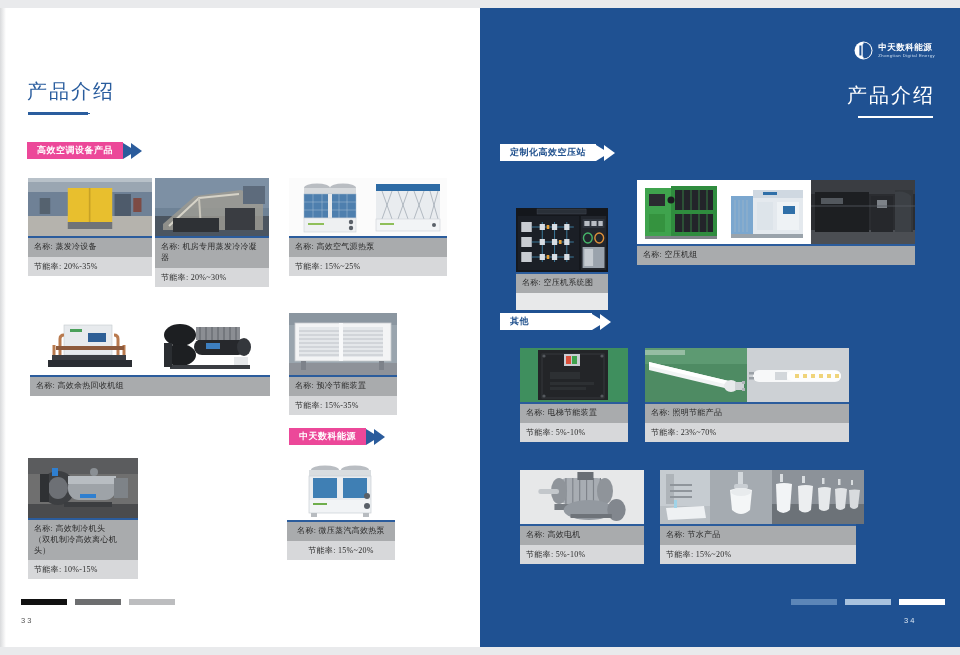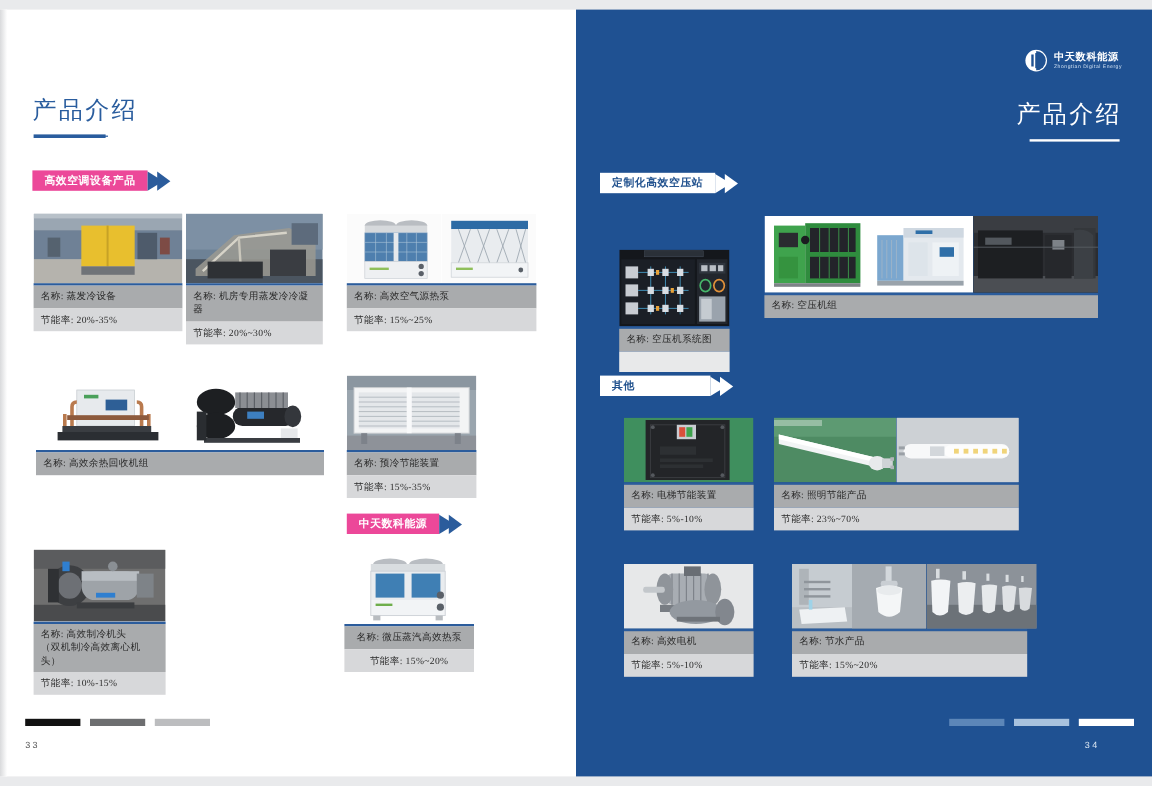--- a/index.html
+++ b/index.html
@@ -577,21 +577,21 @@
                 <rect x="2" y="29" width="5" height="2.5"></rect>
               </g>
           </svg>
         </div>
       </div>
       <div class="accent"></div>
       <div class="namebar">名称: 照明节能产品</div>
       <div class="ratebar">节能率: 23%~70%</div>
     </div>
 
-    <div class="card" style="left:40px;top:462px;width:108px;">
+    <div class="card" style="left:40px;top:462px;width:124px;">
       <div class="imgs" style="height:54px;">
         <div class="imgwrap">
           <svg class="ph" viewBox="0 0 108 54" preserveAspectRatio="none">
             <rect width="108" height="54" fill="#e7e8e9"></rect>
             <rect x="34" y="8" width="40" height="26" rx="7" fill="#a8adb3"></rect>
             <g stroke="#7e838a" stroke-width="1">
               <line x1="40" y1="8" x2="40" y2="34"></line>
                 <line x1="46" y1="8" x2="46" y2="34"></line>
               <line x1="52" y1="8" x2="52" y2="34"></line>
                 <line x1="58" y1="8" x2="58" y2="34"></line>

